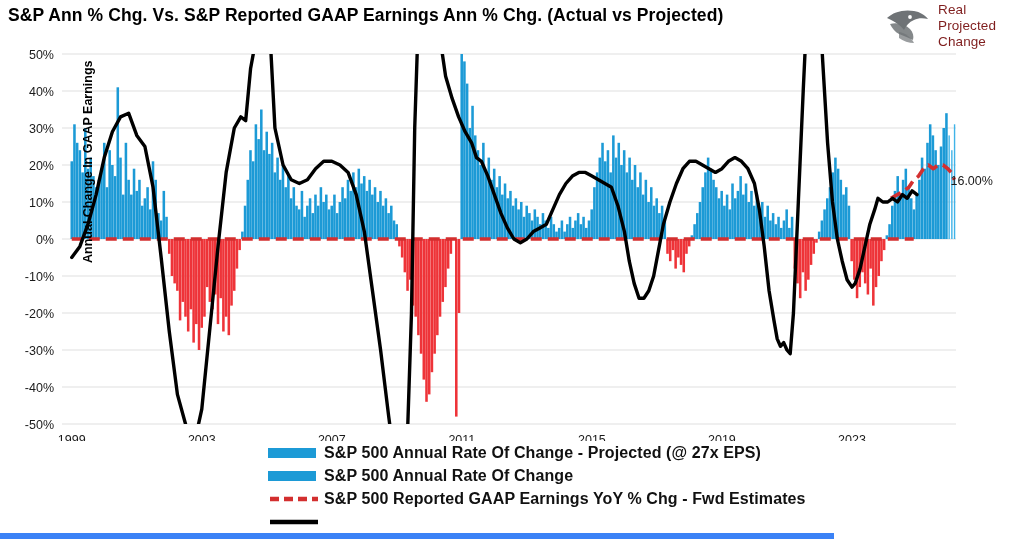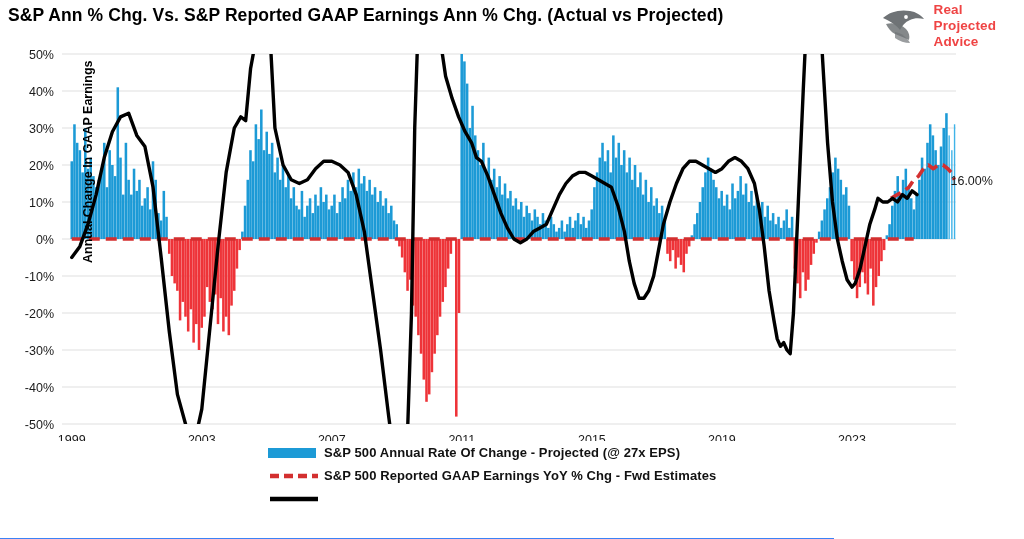--- a/index.html
+++ b/index.html
@@ -7,38 +7,38 @@
     margin: 0; padding: 0;
     width: 1024px; height: 539px;
     background: #ffffff;
     font-family: "Liberation Sans", sans-serif;
     overflow: hidden;
   }
   #root {
     position: relative;
     width: 834px; height: 539px;
     background: #ffffff;
-    border-bottom: 1px solid #3b82f6;
+    border-bottom: 6px solid #3b82f6;
   }
   
   #header {
     position: absolute; left: 0; top: 0; width: 1024px; height: 46px;
   }
   #chart-title {
     position: absolute; left: 8px; top: 5px;
     font-size: 17.5px; font-weight: bold; color: #000;
     letter-spacing: 0.1px; white-space: nowrap;
   }
   #logo {
     position: absolute; right: 28px; top: 2px;
     display: flex; align-items: center; gap: 8px;
   }
   #logo-mark { width: 44px; height: 42px; display:block; }
   #logo-text {
-    font-size: 13.5px; font-weight: bold; color: #ef4444;
+    font-size: 13.5px; font-weight: normal; color: #7f1d1d;
     line-height: 1.18; letter-spacing: .1px;
   }
   
   #plot-wrap { position: absolute; left: 0; top: 46px; width: 1024px; height: 395px; }
   #plot-svg  { display:block; }
   .axis-label-y {
     position: absolute;
     left: -2px; top: 120px;
     transform: rotate(-90deg); transform-origin: center center;
     font-size: 12.5px; font-weight: bold; color: #000;
@@ -54,21 +54,21 @@
     font-family: "Liberation Sans", sans-serif;
   }
   
   #legend {
     position: absolute; left: 268px; top: 441px; width: 600px;
   }
   .legend-row { display: flex; align-items: center; height: 23px; }
   .legend-key { width: 56px; height: 23px; position: relative; flex: 0 0 56px; }
   .legend-key svg { position:absolute; left:0; top:0; }
   .legend-label {
-    font-size: 13px; font-weight: bold; color: #111;
+    font-size: 16px; font-weight: bold; color: #111;
     white-space: nowrap; letter-spacing: .1px;
   }
 </style>
 </head>
 <body>
 
 <div id="root">
 
   <div id="header">
     <div id="chart-title">S&amp;P Ann % Chg. Vs. S&amp;P Reported GAAP Earnings Ann % Chg. (Actual vs Projected)</div>
@@ -77,21 +77,21 @@
         <g fill="#6f7376">
           <path d="M1 13 C7 7, 18 4, 28 6 C34 7, 39 10, 42 14 C37 13, 32 13, 28 15 C23 17, 20 21, 18 25 C15 21, 10 17, 1 13 Z"></path>
           <path d="M4 19 C11 17, 19 19, 24 24 C27 27, 28 31, 27 35 C23 33, 18 31, 13 29 C9 27, 6 23, 4 19 Z" opacity=".85"></path>
           <path d="M13 27 C19 28, 25 32, 28 38 C23 38, 17 36, 13 33 Z" opacity=".7"></path>
           <circle cx="24" cy="12" r="1.9" fill="#ffffff"></circle>
         </g>
       </svg>
       <div id="logo-text">
         <div>Real</div>
         <div>Projected</div>
-        <div>Advice</div>
+        <div>Change</div>
       </div>
     </div>
   </div>
 
   <div id="plot-wrap">
     <div class="axis-label-y">Annual Change In GAAP Earnings</div>
     <svg id="plot-svg" width="1024" height="395">
       <defs>
         <clipPath id="plotclip">
             <rect x="62" y="8" width="894" height="370"></rect>
@@ -512,20 +512,28 @@
       <span class="legend-key">
         <svg width="56" height="23">
             <rect x="0" y="7" width="48" height="10" fill="#1c9ad6"></rect>
           </svg>
       </span>
       <span class="legend-label">S&amp;P 500 Annual Rate Of Change - Projected (@ 27x EPS)</span>
     </div>
     <div class="legend-row">
       <span class="legend-key">
         <svg width="56" height="23">
+            <rect x="0" y="7" width="48" height="10" fill="#1c9ad6"></rect>
+          </svg>
+      </span>
+      <span class="legend-label">S&amp;P 500 Annual Rate Of Change</span>
+    </div>
+    <div class="legend-row">
+      <span class="legend-key">
+        <svg width="56" height="23">
             <line x1="2" y1="12" x2="50" y2="12" stroke="#d32f2f" stroke-width="4.5" stroke-dasharray="9,5"></line>
           </svg>
       </span>
       <span class="legend-label">S&amp;P 500 Reported GAAP Earnings YoY % Chg - Fwd Estimates</span>
     </div>
     <div class="legend-row">
       <span class="legend-key">
         <svg width="56" height="23">
             <line x1="2" y1="12" x2="50" y2="12" stroke="#000000" stroke-width="4.5"></line>
           </svg>

